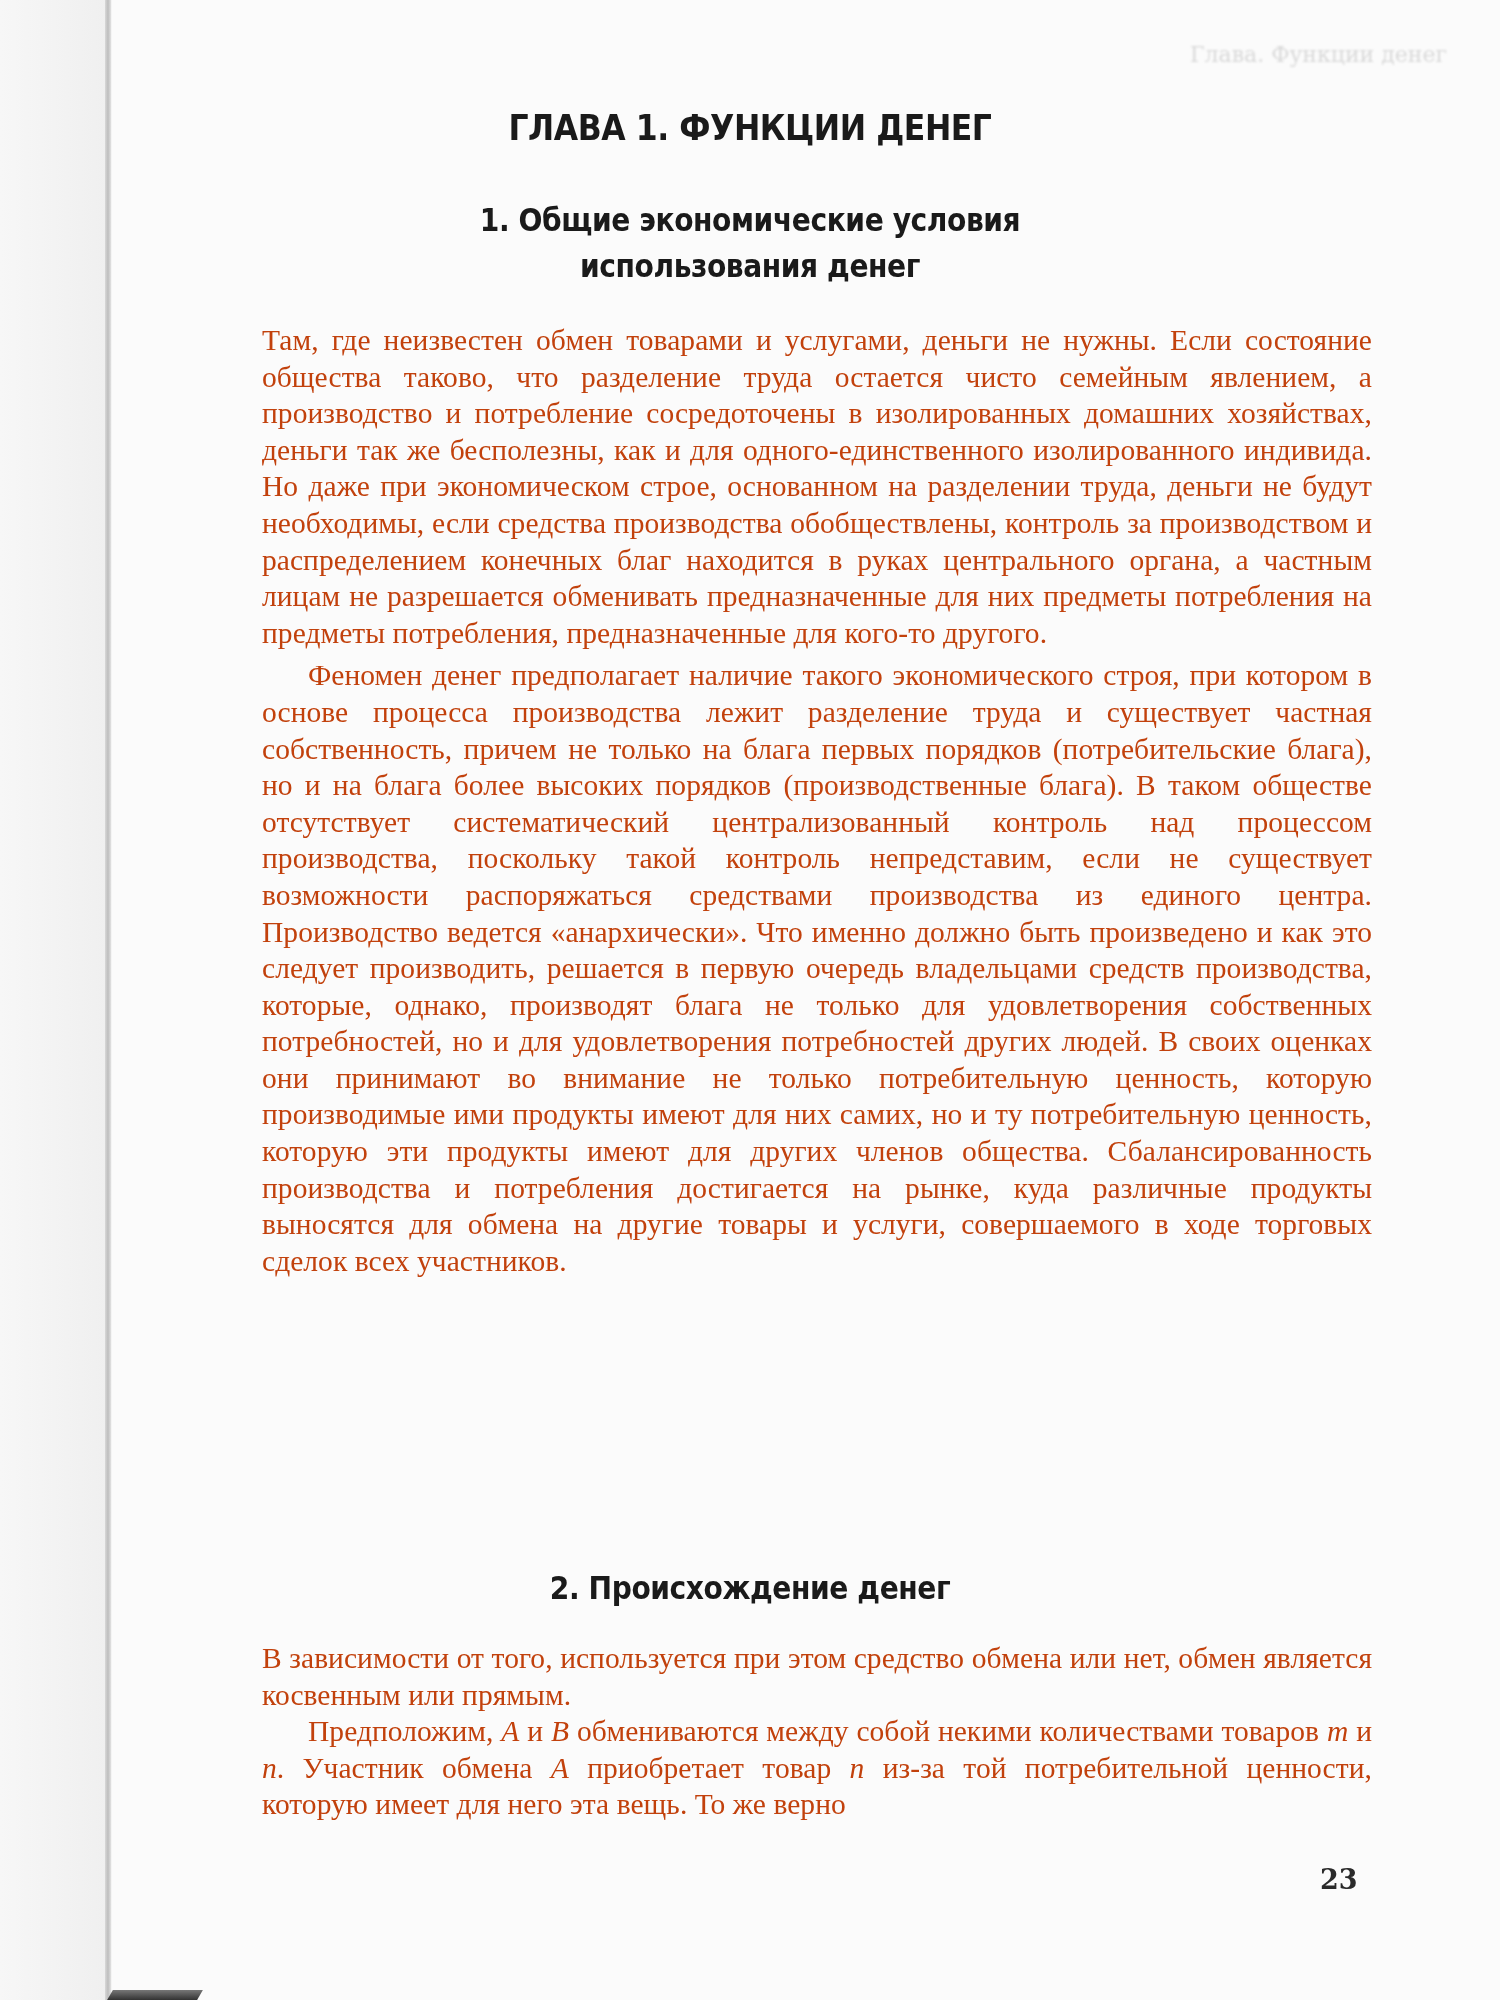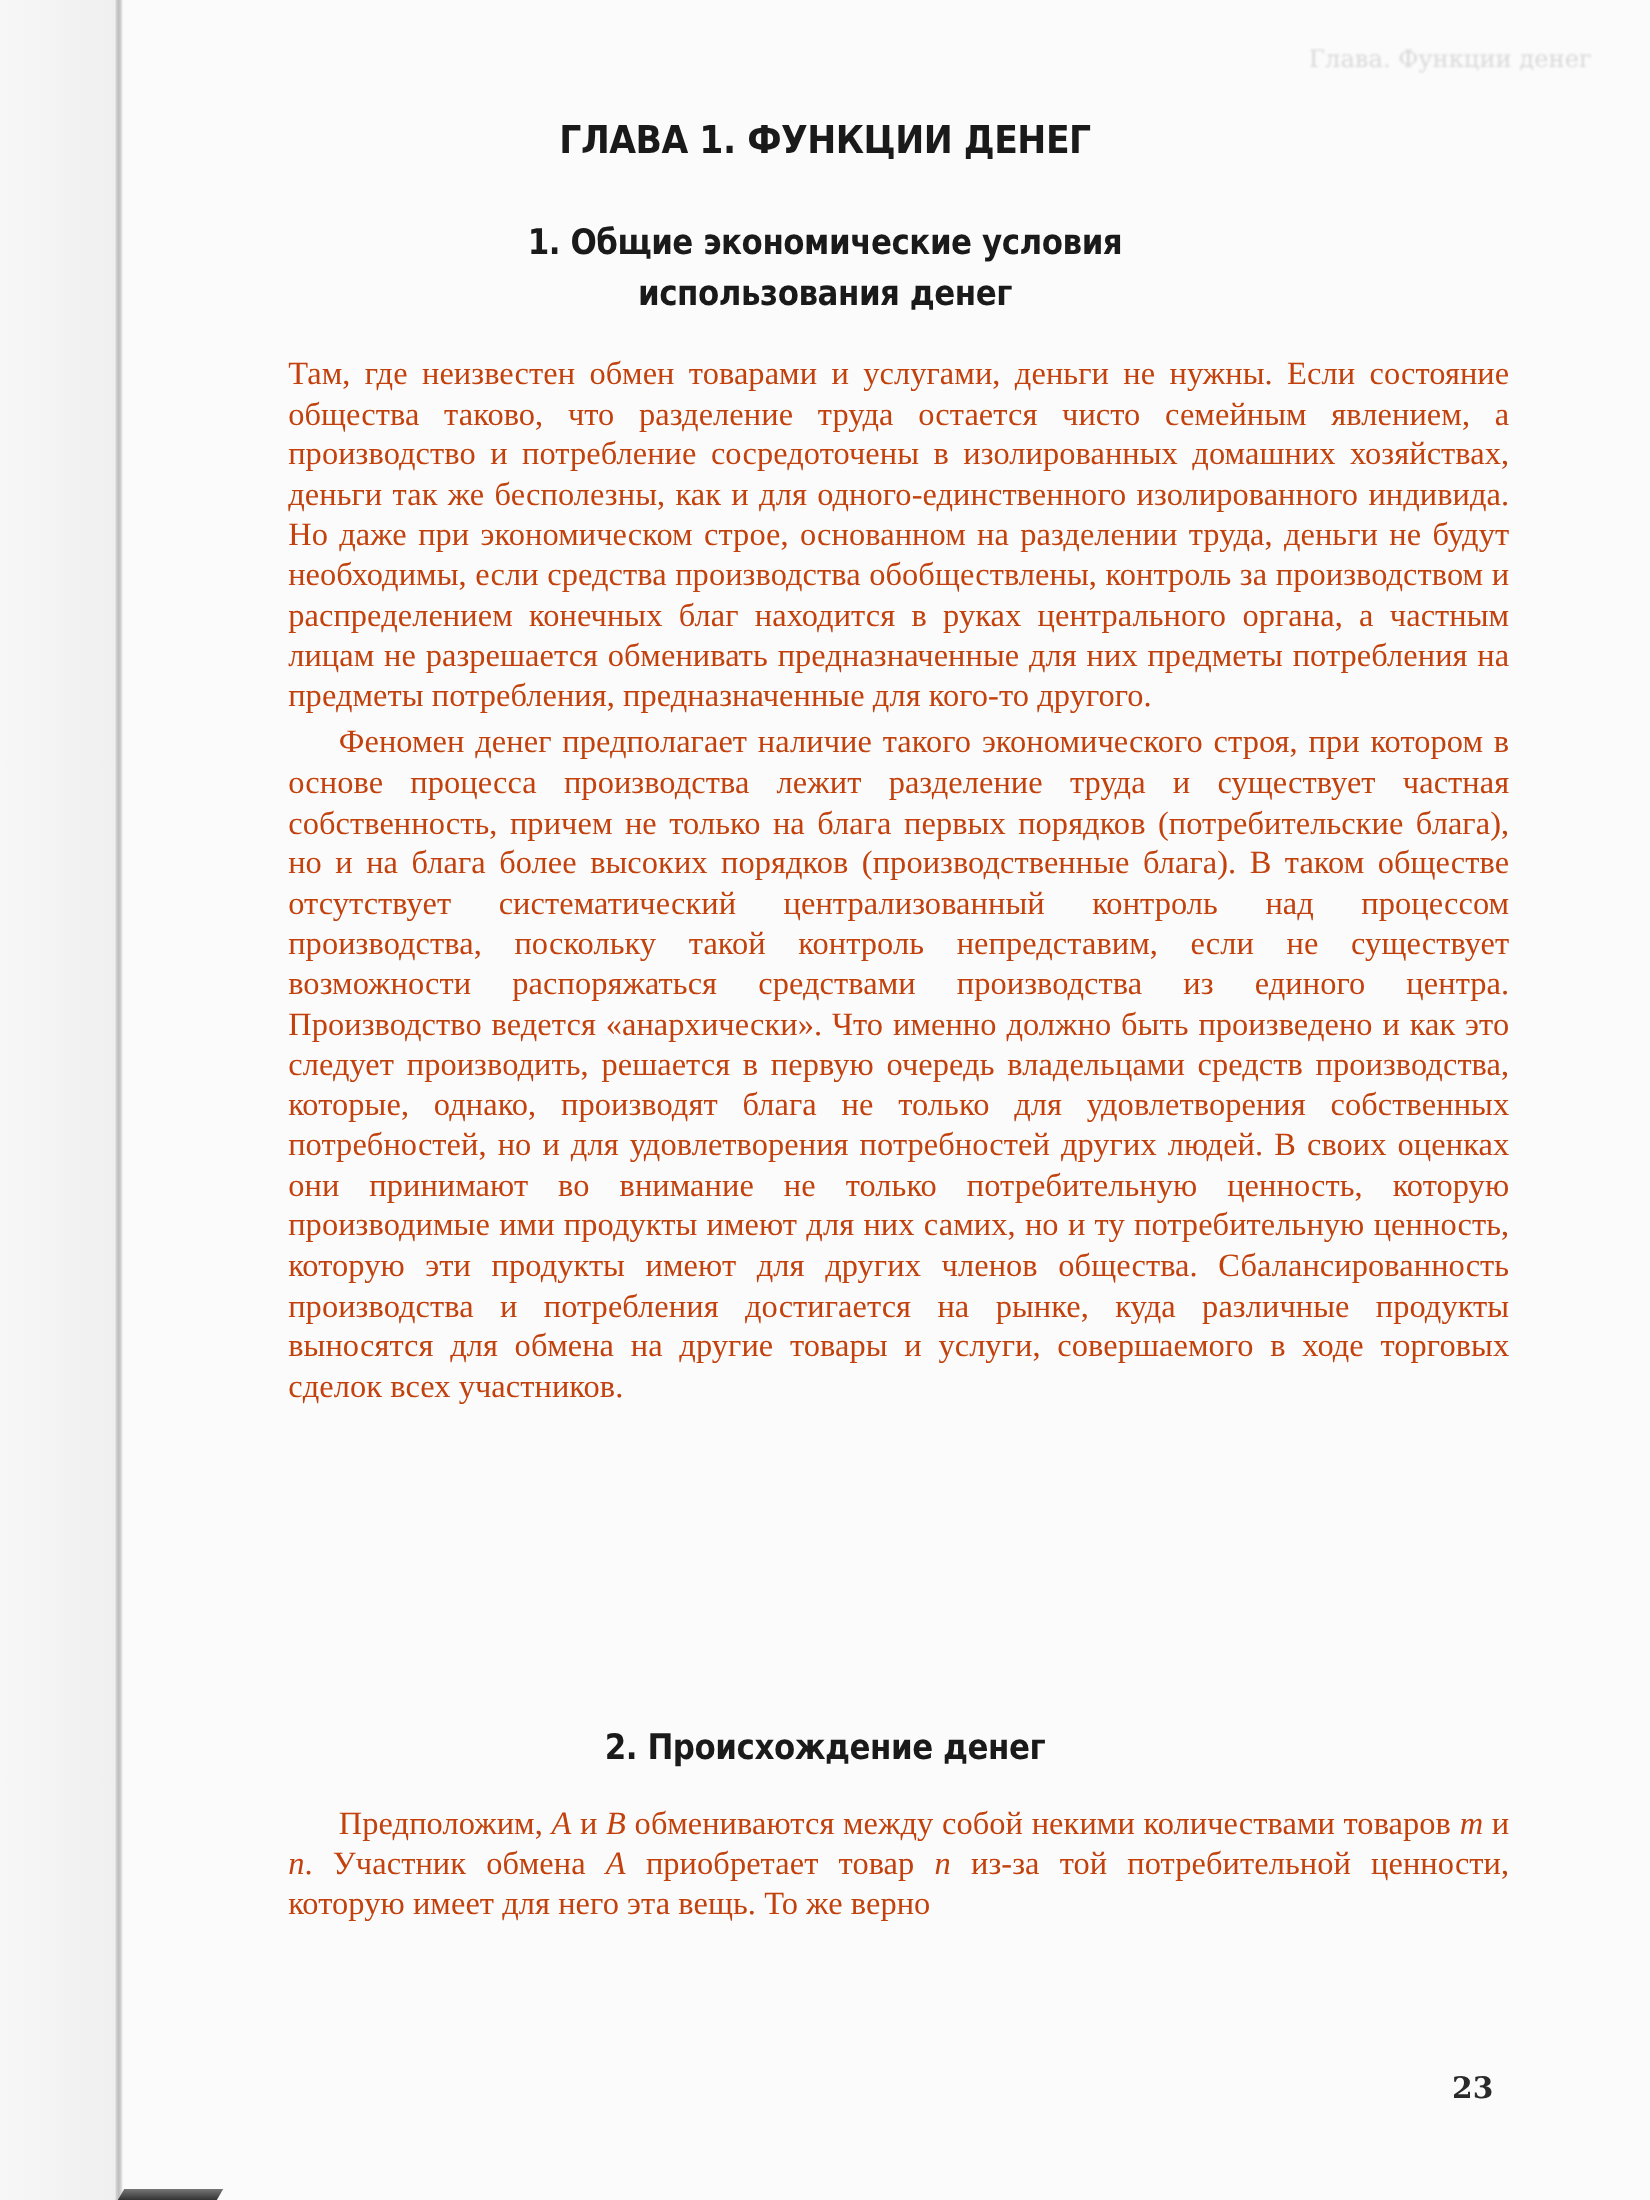--- a/index.html
+++ b/index.html
@@ -44,21 +44,20 @@
   .section-title {
     position:absolute; left:0; width:1500px; text-align:center;
     font-family:"DejaVu Sans", sans-serif; font-size:32px; font-weight:bold;
     color:#1a1a1a; line-height:44px; letter-spacing:-0.5px;
     transform:scaleX(0.88);
   }
   .page-number {
     position:absolute; left:1320px; top:1864px;
     font-family:"DejaVu Serif", serif; font-weight:bold; font-size:27px;
     color:#2a2a2a;
-    margin-top:19px;
   }
   .ital { font-style:italic; }
 </style>
 </head>
 <body>
 
 <div class="left-margin"></div>
 <div class="spine-line"></div>
 
 <div class="page"></div>
@@ -71,18 +70,19 @@
 <div class="section-title" style="top:244px;">использования денег</div>
 
 <div class="text-block" style="top:322px;">
   <p>Там, где неизвестен обмен товарами и услугами, деньги не нужны. Если состояние общества таково, что разделение труда остается чисто семейным явлением, а производство и потребление сосредоточены в изолированных домашних хозяйствах, деньги так же бесполезны, как и для одного-единственного изолированного индивида. Но даже при экономическом строе, основанном на разделении труда, деньги не будут необходимы, если средства производства обобществлены, контроль за производством и распределением конечных благ находится в руках центрального органа, а частным лицам не разрешается обменивать предназначенные для них предметы потребления на предметы потребления, предназначенные для кого-то другого.</p>
   <p class="indent" style="margin-top:6px;">Феномен денег предполагает наличие такого экономического строя, при котором в основе процесса производства лежит разделение труда и существует частная собственность, причем не только на блага первых порядков (потребительские блага), но и на блага более высоких порядков (производственные блага). В таком обществе отсутствует систематический централизованный контроль над процессом производства, поскольку такой контроль непредставим, если не существует возможности распоряжаться средствами производства из единого центра. Производство ведется «анархически». Что именно должно быть произведено и как это следует производить, решается в первую очередь владельцами средств производства, которые, однако, производят блага не только для удовлетворения собственных потребностей, но и для удовлетворения потребностей других людей. В своих оценках они принимают во внимание не только потребительную ценность, которую производимые ими продукты имеют для них самих, но и ту потребительную ценность, которую эти продукты имеют для других членов общества. Сбалансированность производства и потребления достигается на рынке, куда различные продукты выносятся для обмена на другие товары и услуги, совершаемого в ходе торговых сделок всех участников.</p>
 </div>
 
 <div class="section-title" style="top:1566px;">2. Происхождение денег</div>
 
 <div class="text-block" style="top:1640px;">
+  <p>В зависимости от того, используется при этом средство обмена или нет, обмен является косвенным или прямым.</p>
   <p class="indent"><span>Предположим, </span><span class="ital">A</span><span> и </span><span class="ital">B</span><span> обмениваются между собой некими количествами товаров </span><span class="ital">m</span><span> и </span><span class="ital">n</span><span>. Участник обмена </span><span class="ital">A</span><span> приобретает товар </span><span class="ital">n</span><span> из-за той потребительной ценности, которую имеет для него эта вещь. То же верно</span></p>
 </div>
 
 <div class="page-number">23</div>
 
 <div class="bottom-shadow"></div>
 
 </body></html>

